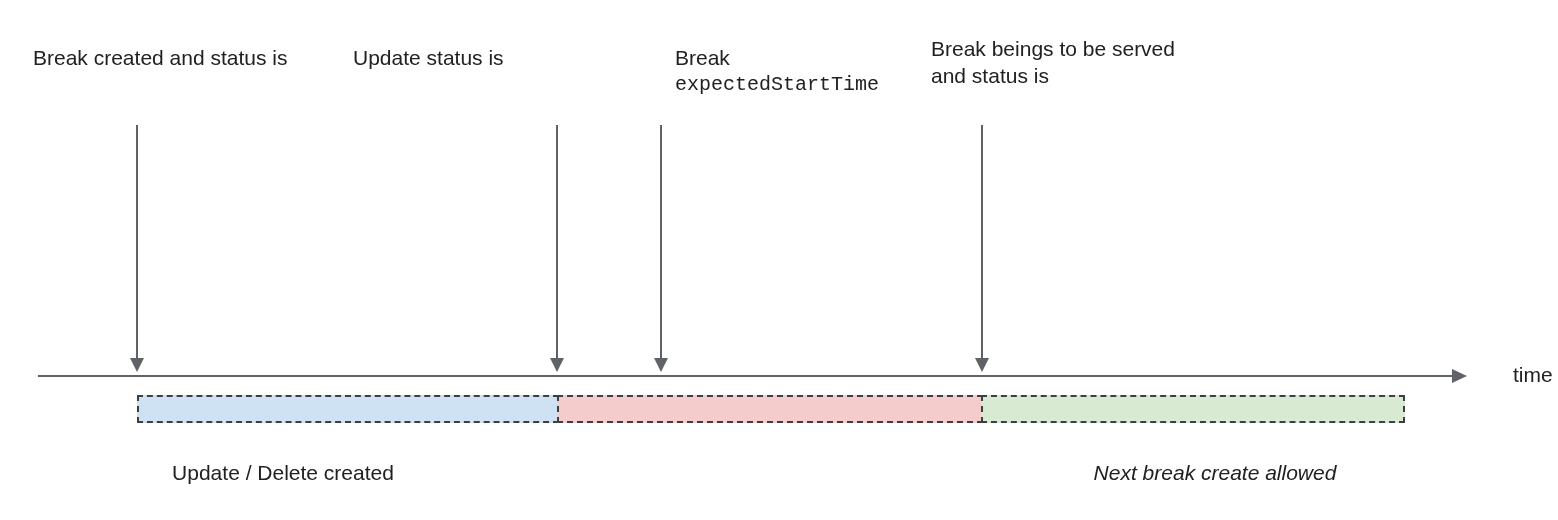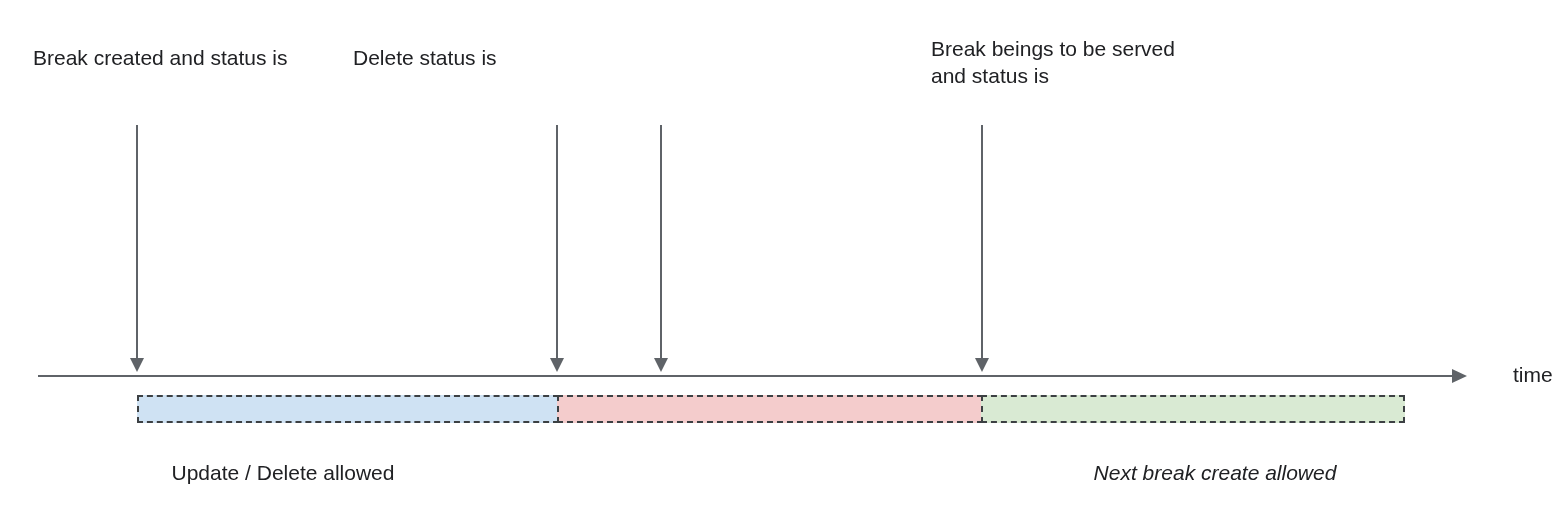--- a/index.html
+++ b/index.html
@@ -52,23 +52,27 @@
 </head>
 <body>
 
 <div class="canvas">
 
   <div class="ann ann-1">
     <span class="sans">Break created and status is</span>
   </div>
 
   <div class="ann ann-2">
-    <span class="sans">Delete status is</span>
+    <span class="sans">Update status is</span>
   </div>
 
+  <div class="ann ann-3">
+    <span class="sans">Break</span>
+    <span class="code">expectedStartTime</span>
+  </div>
 
   <div class="ann ann-4">
     <span class="sans">Break beings to be served</span>
     <span class="sans">and status is</span>
   </div>
 
   <div class="varrow varrow-1">
     <div class="shaft"></div>
     <div class="head"></div>
   </div>
@@ -88,16 +92,16 @@
   <div class="axis-line"></div>
   <div class="axis-head"></div>
   <div class="time-label">time</div>
 
   <div class="bar">
     <div class="seg seg-0" style="background: rgb(207, 226, 243); border-color: rgb(60, 64, 67);"></div>
     <div class="seg seg-1" style="background: rgb(244, 204, 204); border-color: rgb(60, 64, 67);"></div>
     <div class="seg seg-2" style="background: rgb(217, 234, 211); border-color: rgb(60, 64, 67);"></div>
   </div>
 
-  <div class="seg-label seg-label-0">Update / Delete allowed</div>
+  <div class="seg-label seg-label-0">Update / Delete created</div>
   <div class="seg-label seg-label-2">Next break create allowed</div>
 
 </div>
 
 </body></html>

